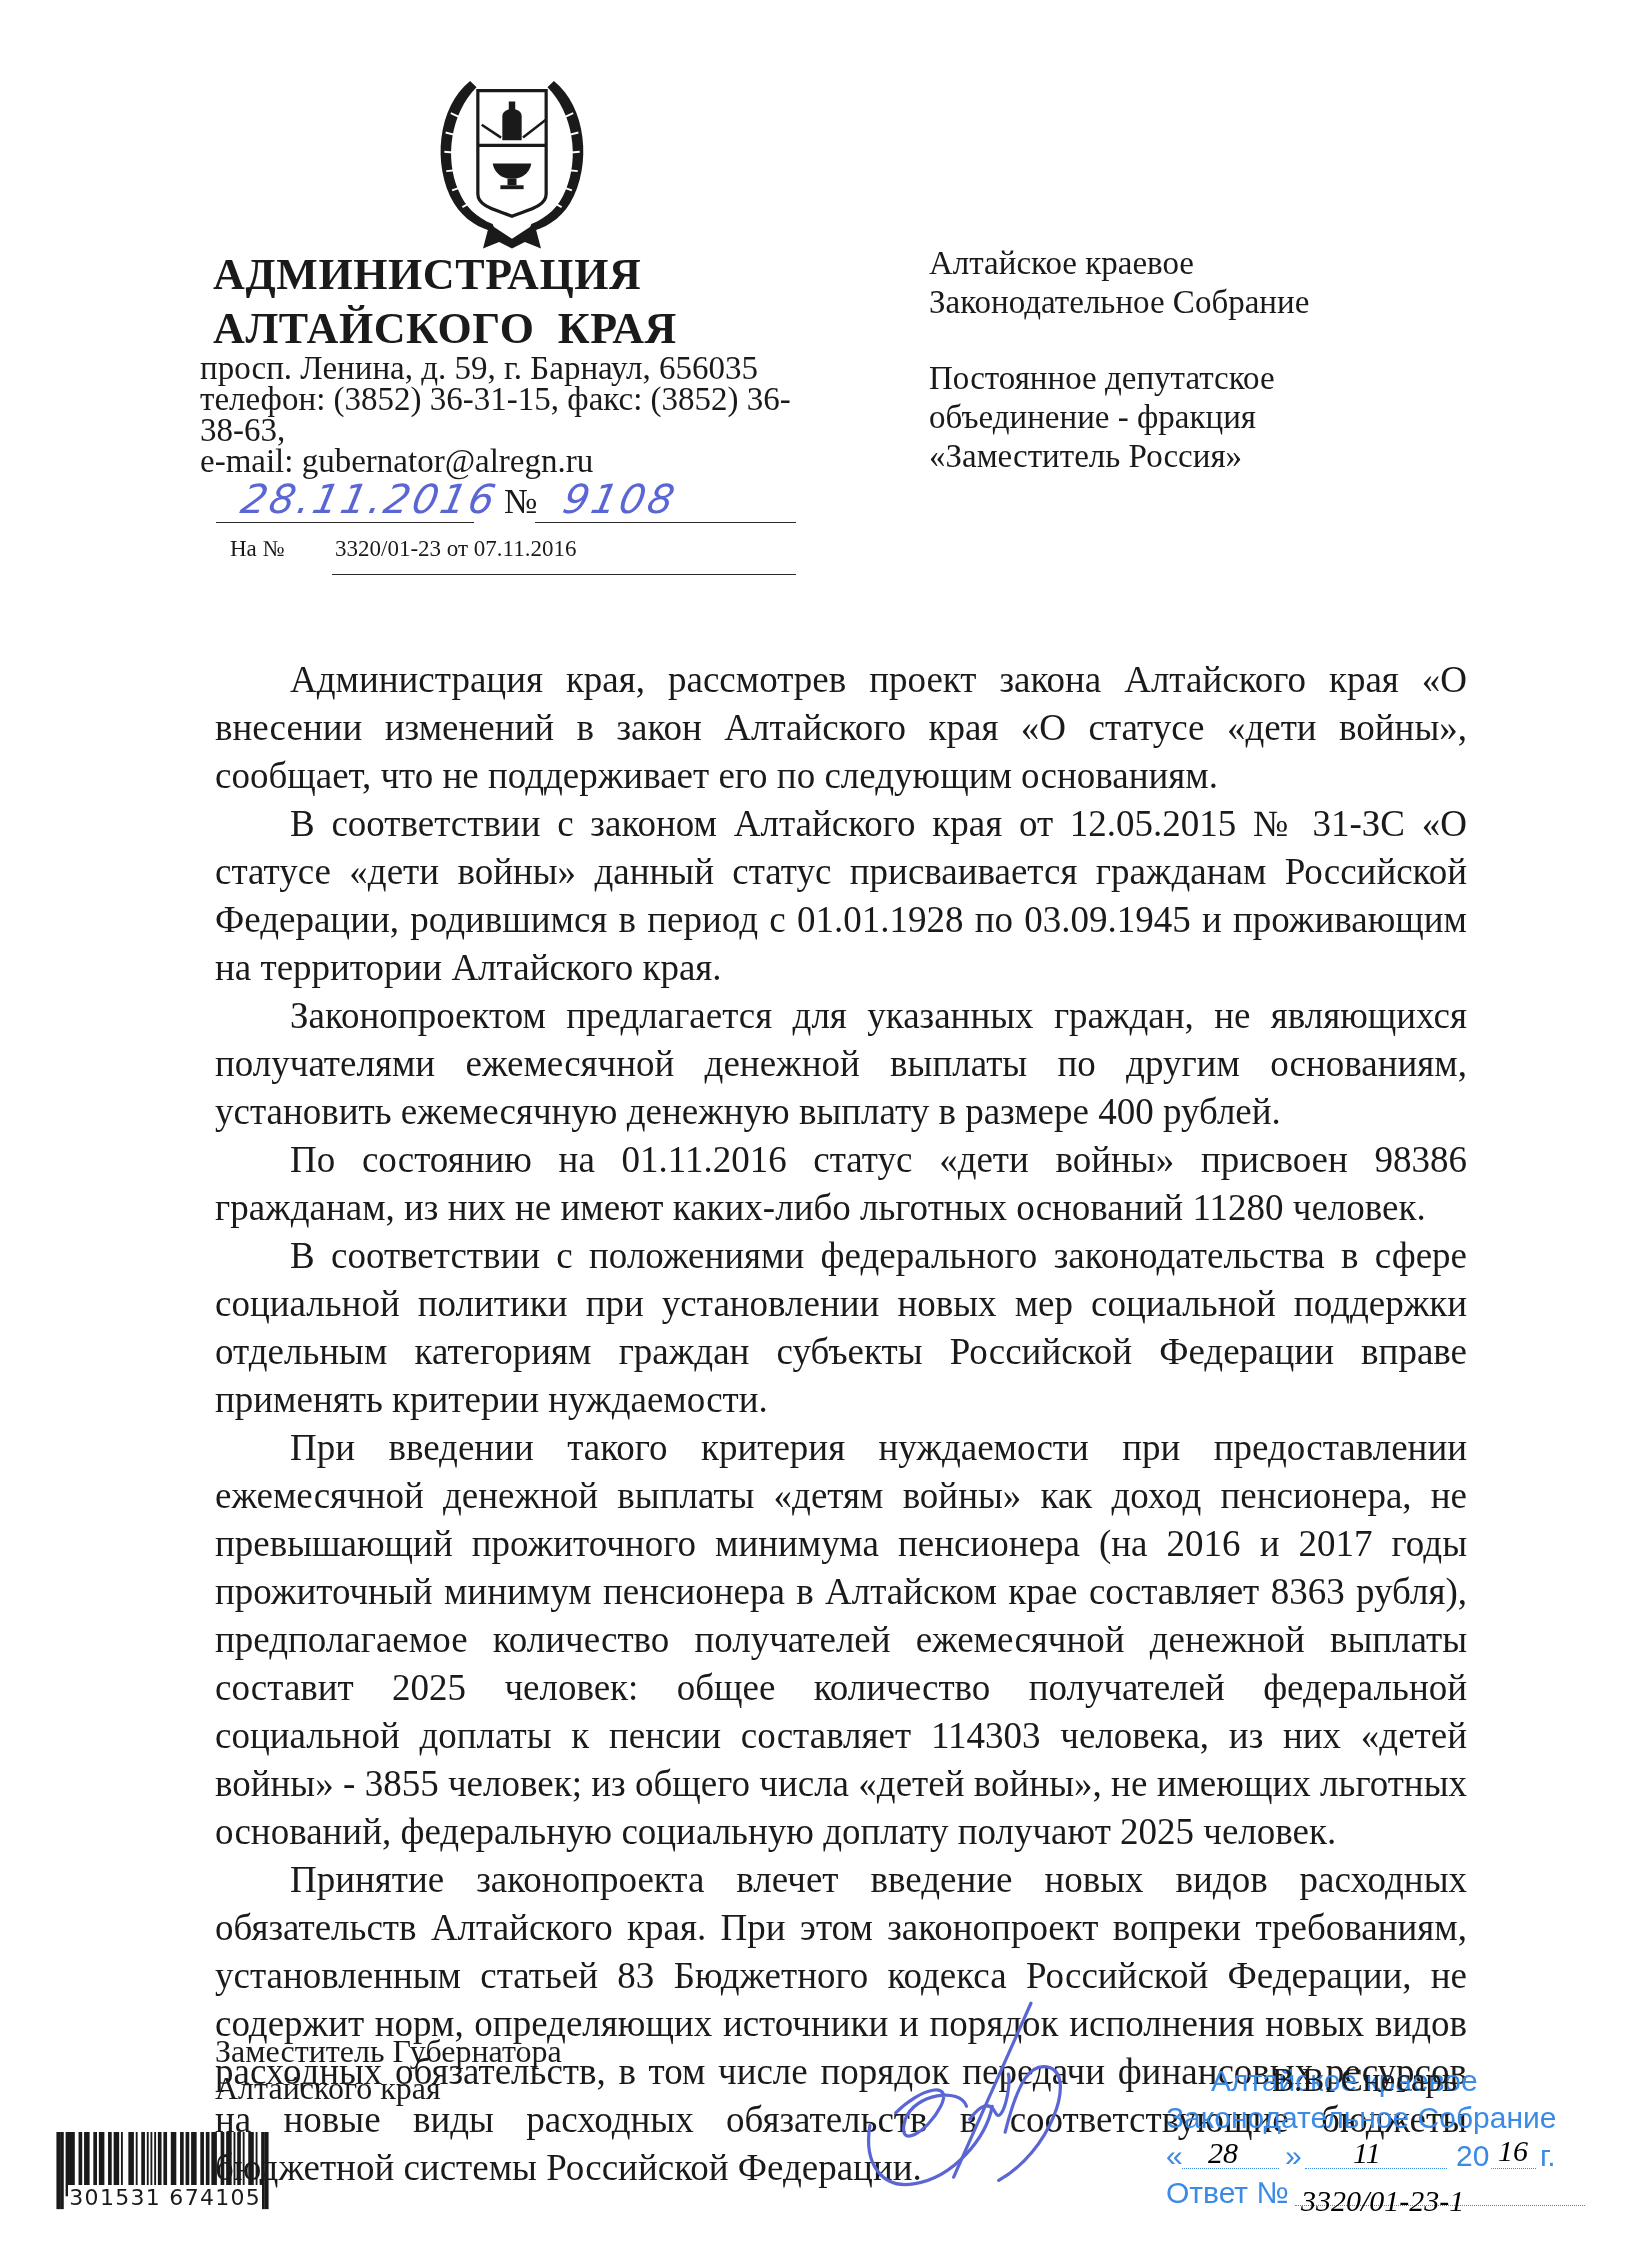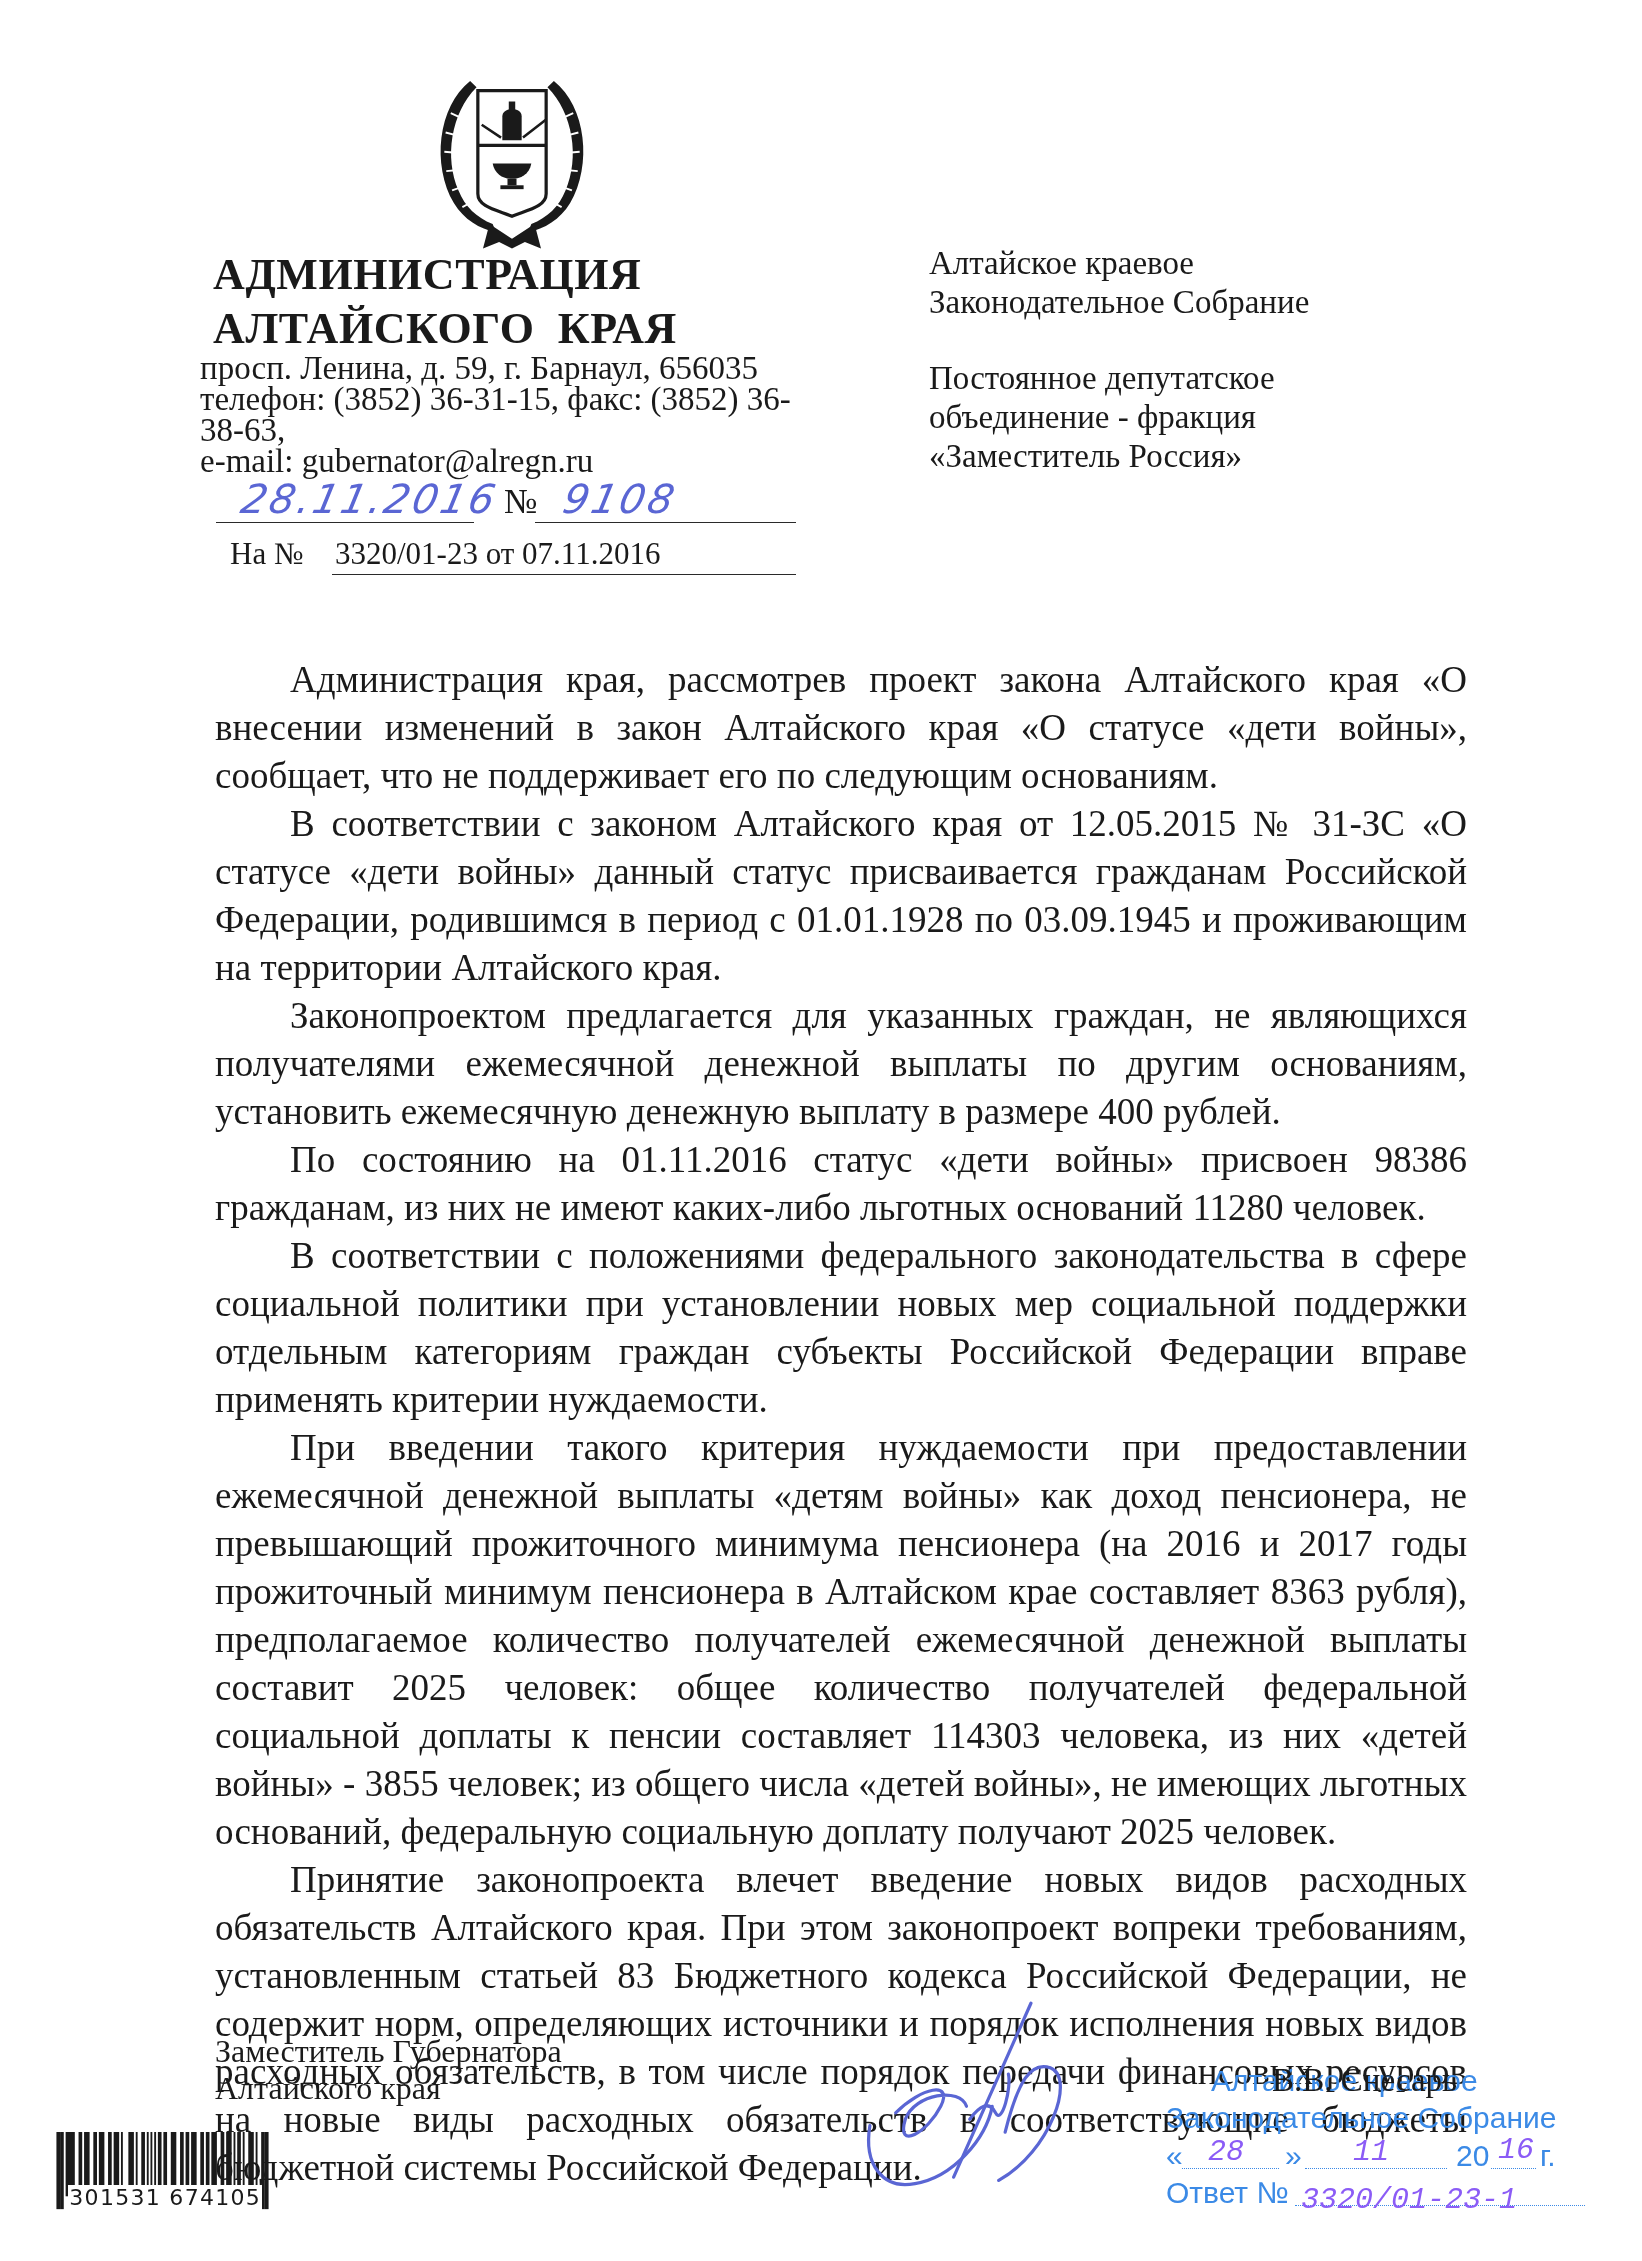--- a/index.html
+++ b/index.html
@@ -12,42 +12,42 @@
   #org-title { left: 213px; top: 248px; width: 599px; text-align: left;
                font-weight: bold; font-size: 44px; line-height: 54px; letter-spacing: 0.6px; }
   #org-contacts { left: 200px; top: 353px; width: 625px; text-align: left;
                   font-size: 33px; line-height: 31px; }
 
   
   #outgoing { left: 216px; top: 464px; width: 560px; height: 110px; }
   .uline { position: absolute; border-bottom: 1.9px solid #2a2a2a; }
   .hand { font-family: "DejaVu Sans", sans-serif; font-style: italic; color: #5a66d4;
           font-size: 40px; position: absolute; letter-spacing: 2.6px; transform: skewX(-12deg); }
-  .printed { position: absolute; font-size: 31px; }
+  .printed { position: absolute; font-size: 23px; }
 
   
   #addressee { left: 929px; top: 244px; width: 548px; font-size: 33px; line-height: 39px; }
   #addressee p { margin: 0 0 37px 0; }
 
   
   #body { left: 215px; top: 656px; width: 1252px; font-size: 37px; line-height: 48px;
           text-align: justify; }
   #body p { margin: 0; text-indent: 75px; }
 
   
   #sig-title { left: 215px; top: 2033px; width: 515px; font-size: 32px; line-height: 37px; }
   #sig-name { left: 1272px; top: 2062px; font-size: 33px; z-index: 3; }
   #signature { left: 857px; top: 1958px; width: 277px; height: 258px; z-index: 2; }
 
   
   #stamp { left: 1166px; top: 2062px; width: 438px; height: 142px;
            font-family: "Liberation Sans", "DejaVu Sans", sans-serif; color: #3b8ae6;
            font-size: 30px; line-height: 37px; z-index: 1; }
   #stamp .row { position: absolute; white-space: nowrap; }
-  #stamp .fill { font-family: Liberation Mono, monospace; font-style: italic; color: #8b5cf6; }
+  #stamp .fill { font-family: Liberation Serif, serif; font-style: italic; color: #000000; }
   #stamp .sline { position: absolute; border-bottom: 1.3px dotted #3b8ae6; }
 
   
   #barcode { left: 56px; top: 2132px; width: 213px; height: 90px; }
   #barcode-digits { left: 68px; top: 2185px; font-family: "DejaVu Sans", sans-serif;
                     font-size: 22px; letter-spacing: 1.3px; background: #fff; padding: 0 1.3px; }
 </style>
 </head>
 <body>
 

